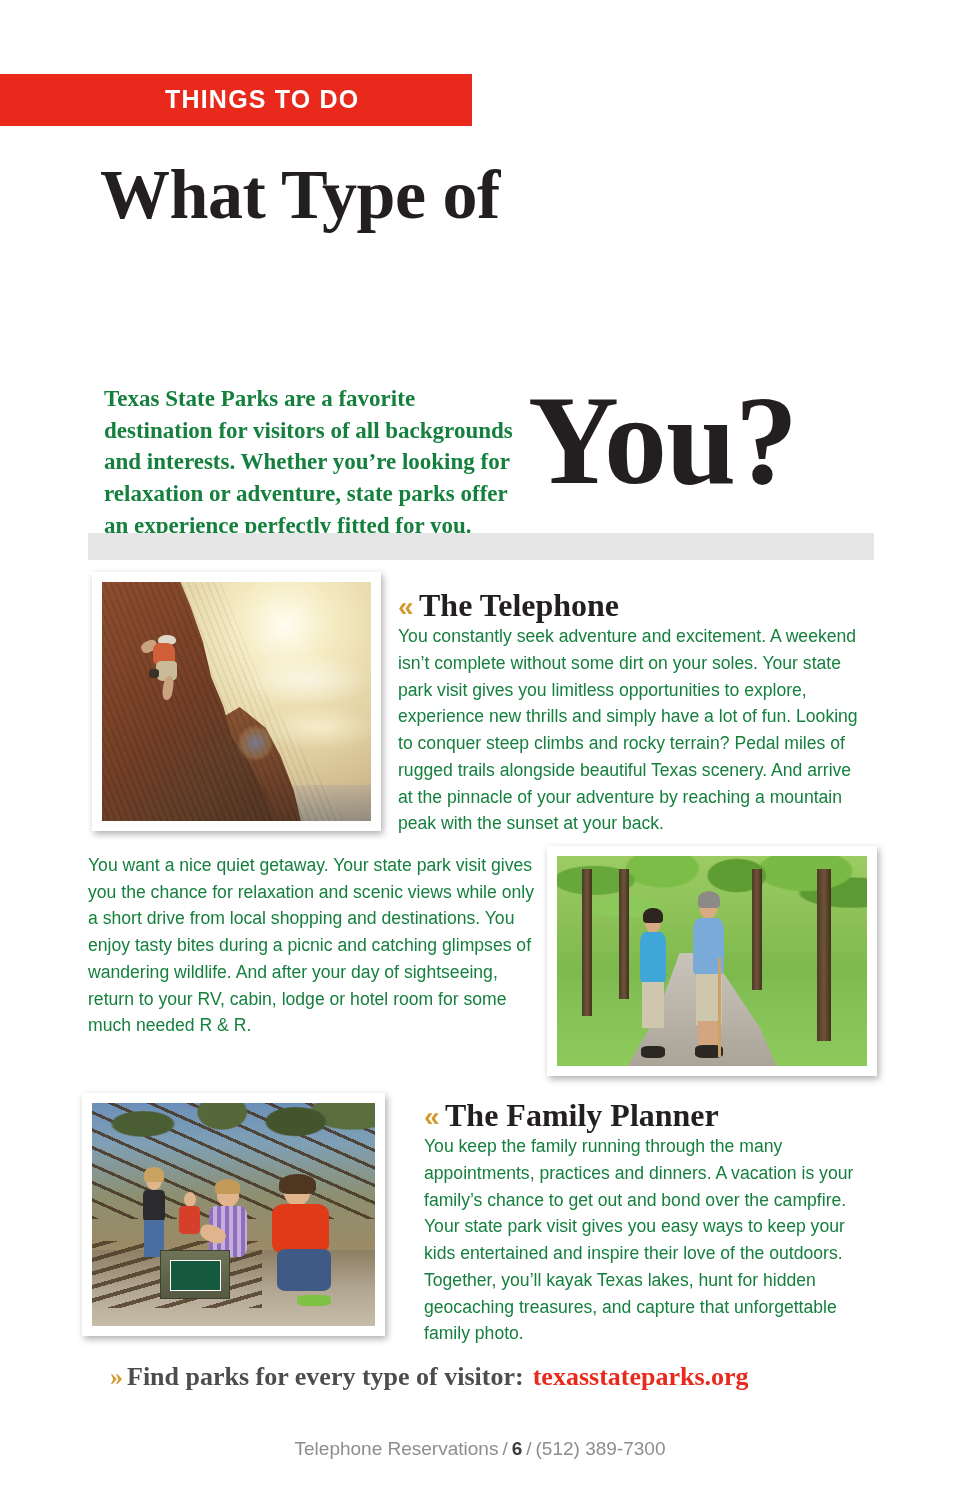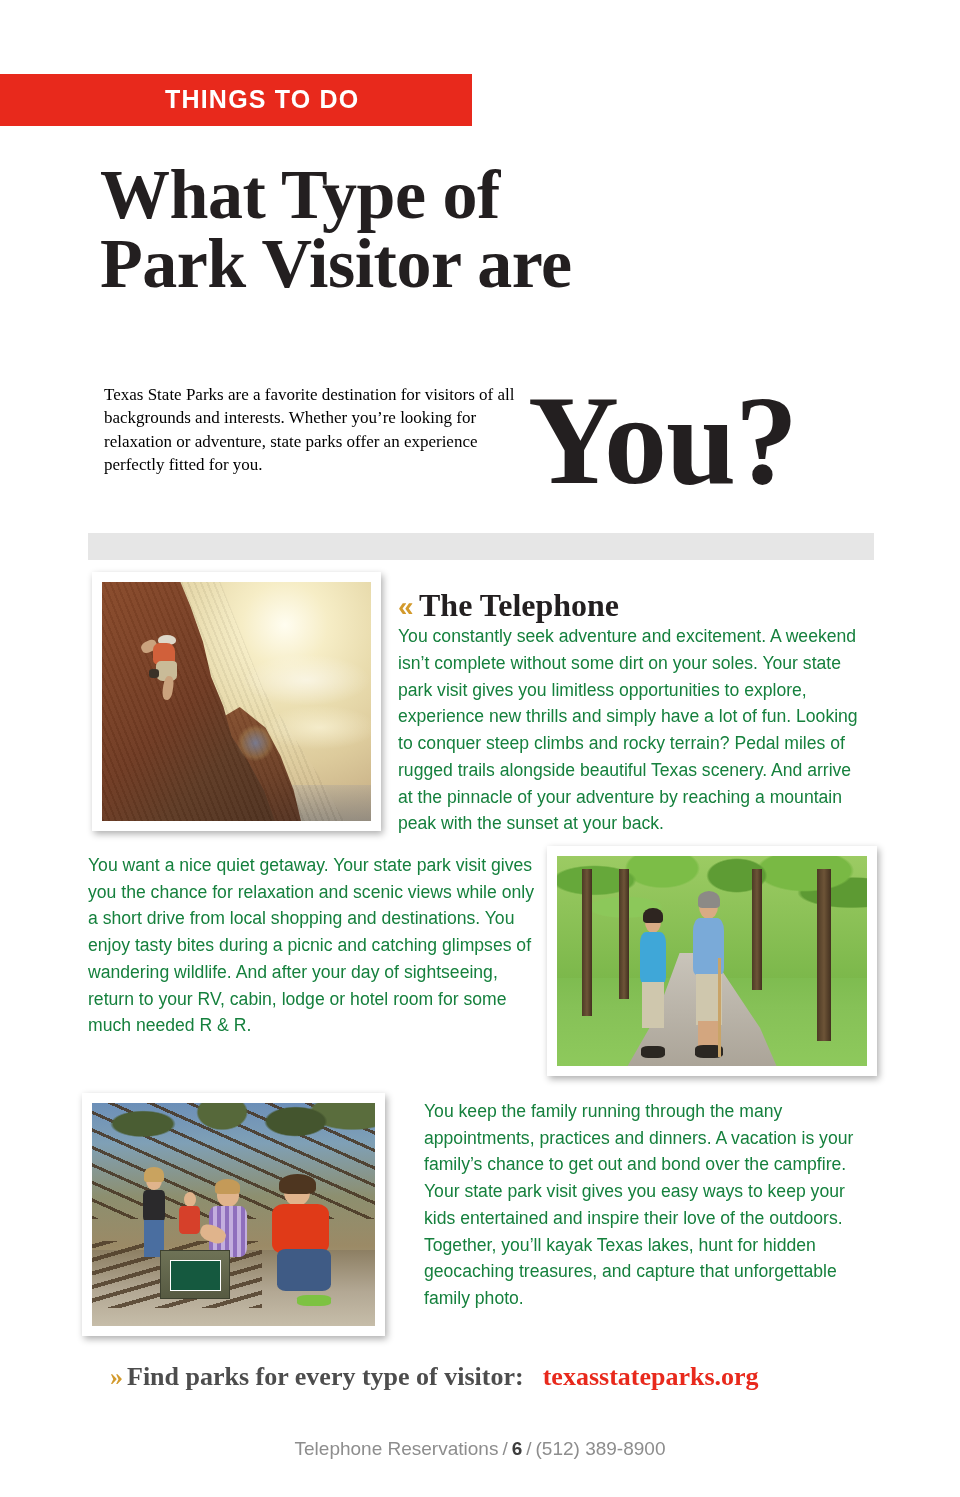--- a/index.html
+++ b/index.html
@@ -89,24 +89,24 @@
     line-height: 1;
     letter-spacing: -1px;
   }
 
   
   .intro {
     position: absolute;
     left: 104px;
     top: 383px;
     width: 420px;
-    color: #000000;
+    color: #15803d;
     font-family: "Liberation Serif", serif;
-    font-weight: normal;
-    font-size: 17px;
+    font-weight: bold;
+    font-size: 23px;
     line-height: 1.38;
   }
 
   
   .divider-bar {
     position: absolute;
     left: 88px;
     top: 533px;
     width: 786px;
     height: 27px;
@@ -350,21 +350,21 @@
     left: 110px;
     top: 1362px;
     width: 800px;
     font-family: "Liberation Serif", serif;
     font-weight: bold;
     font-size: 26px;
     color: #4d4d4d;
     white-space: nowrap;
   }
   .cta-chev { color: #D39A2C; margin-right: 6px; letter-spacing: -2px; }
-  .cta-url { color: #E8291C; margin-left: 19px; }
+  .cta-url { color: #E8291C; margin-left: 9px; }
 
   
   .footer {
     position: absolute;
     left: 0;
     top: 1438px;
     width: 960px;
     text-align: center;
     color: #8d8d8d;
     font-family: "Liberation Sans", sans-serif;
@@ -378,21 +378,20 @@
 
 <div class="banner-wrap">
   <div class="banner-shadow"></div>
   <div class="banner"></div>
   <div class="banner-label">THINGS TO DO</div>
 </div>
 <div class="banner-shadow-tail"></div>
 
 <div class="headline">
   <span class="headline-l1">What Type of</span>
-  <span class="headline-l2">Park Visitor are</span>
 </div>
 <div class="headline-you">You?</div>
 
 <div class="intro">Texas State Parks are a favorite destination for visitors of all backgrounds and interests. Whether you’re looking for relaxation or adventure, state parks offer an experience perfectly fitted for you.</div>
 
 <div class="divider-bar"></div>
 
 <div class="photo photo-climber">
   <div class="inner">
     <div class="climb-sky"></div>
@@ -483,22 +482,26 @@
       <div class="fm-boy-jeans"></div>
       <div class="fm-boy-shoe"></div>
     </div>
     <div class="fm-box">
       <div class="fm-box-label"></div>
     </div>
   </div>
 </div>
 
 <div class="block-family">
+  <div class="sec-title">
+    <span class="chev">«</span>
+    <span>The Family Planner</span>
+  </div>
   <div class="sec-body">You keep the family running through the many appointments, practices and dinners. A vacation is your family’s chance to get out and bond over the campfire. Your state park visit gives you easy ways to keep your kids entertained and inspire their love of the outdoors. Together, you’ll kayak Texas lakes, hunt for hidden geocaching treasures, and capture that unforgettable family photo.</div>
 </div>
 
 <div class="cta">
   <span class="cta-chev">»</span><span>Find parks for every type of visitor:</span><a class="cta-url" href="#" style="text-decoration:none">texasstateparks.org</a>
 </div>
 
 <div class="footer">
-  <span>Telephone Reservations</span><span class="sep">/</span><b>6</b><span class="sep">/</span><span>(512) 389-8900</span>
+  <span>Telephone Reservations</span><span class="sep">/</span><b>6</b><span class="sep">/</span><span>(512) 389-7300</span>
 </div>
 
 </body></html>

